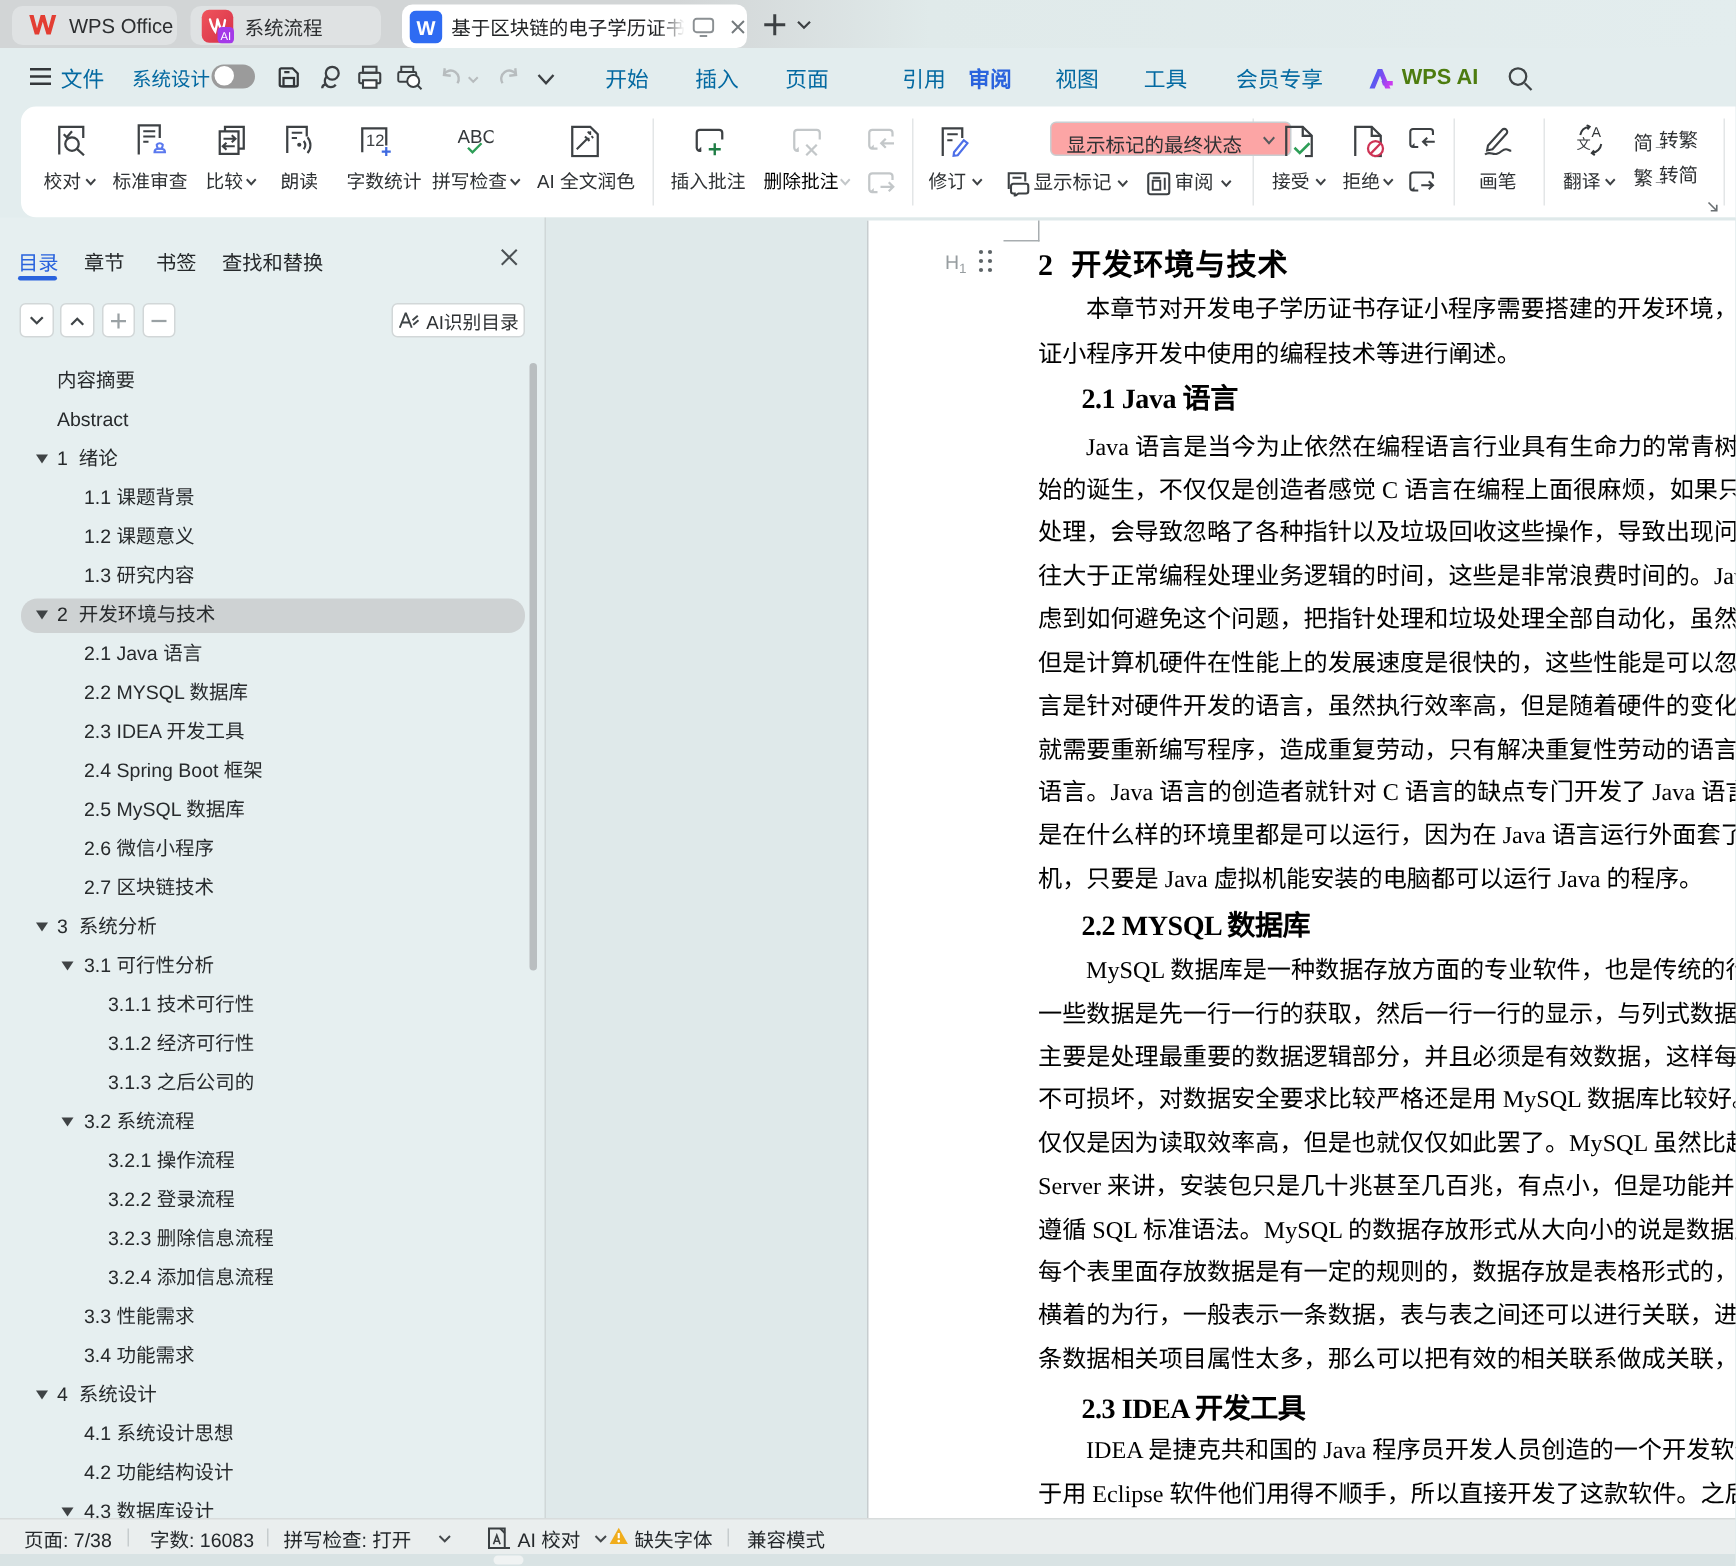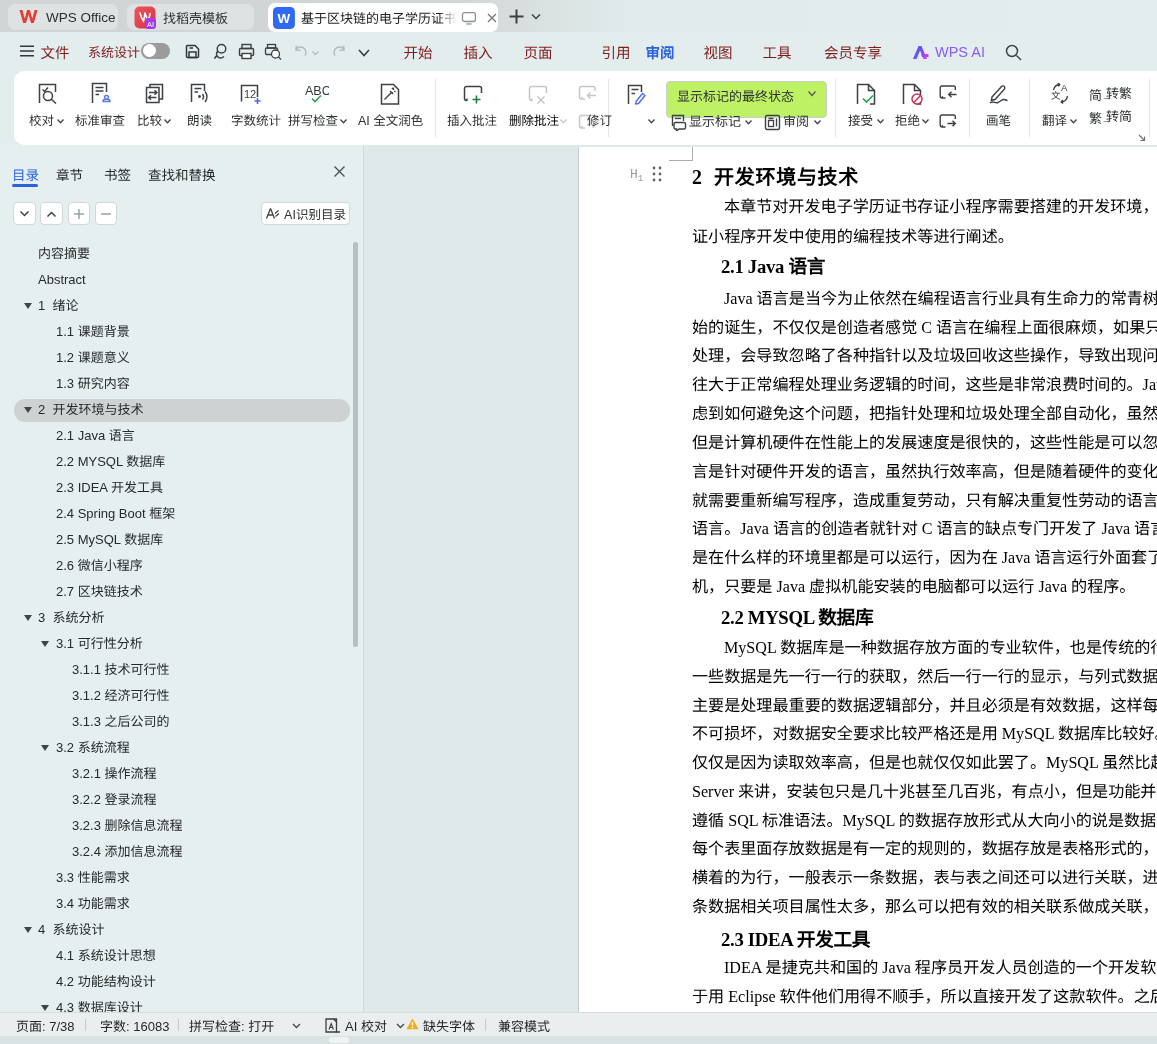--- a/index.html
+++ b/index.html
@@ -7,21 +7,21 @@
 .abs{position:absolute}
 
 #tabbar{position:absolute;left:0;top:0;width:1157px;height:32px;
  background:linear-gradient(to right,#d2d5d6 0px,#d2d5d6 450px,#e0eaea 620px,#e3edee 100%)}
 .tab{position:absolute;top:4px;height:26px;border-radius:7px;background:#dfe2e3;display:flex;align-items:center;font-size:13px;color:#2c2e30}
 #tab-active{position:absolute;left:268px;top:3px;width:230px;height:29px;background:#fff;border-radius:7px;display:flex;align-items:center}
 #tab-title{font-size:13px;color:#212325;white-space:nowrap;overflow:hidden;width:158px;
  -webkit-mask-image:linear-gradient(to right,#000 88%,transparent 99%)}
 
 #menurow{position:absolute;left:0;top:32px;width:1157px;height:39px;background:transparent}
-.mitem{position:absolute;top:0;height:39px;display:flex;align-items:center;justify-content:center;font-size:14.5px;color:#7f1d1d}
+.mitem{position:absolute;top:0;height:39px;display:flex;align-items:center;justify-content:center;font-size:14.5px;color:#0369a1}
 .vdiv{position:absolute;width:1px;background:#c6cccd}
 
 #ribbon{position:absolute;left:14px;top:71px;width:1150px;height:74px;background:#fff;border-radius:10px 0 0 10px}
 .rsep{position:absolute;top:8px;height:58px;width:1px;background:#e3e6e7}
 .rlabel{position:absolute;font-size:12.5px;color:#2e3133;white-space:nowrap;line-height:12px}
 .gray{color:#000000}
 
 #sidebar{position:absolute;left:0;top:145px;width:363px;height:867px;background:#e6eff0}
 #sidediv{position:absolute;left:363px;top:145px;width:1px;height:867px;background:#d0d7d8}
 .stab{position:absolute;top:164px;font-size:13.5px;color:#25282a}
@@ -52,21 +52,21 @@
           <linearGradient id="dk" x1="0" y1="0" x2="1" y2="1">
     <stop offset="0" stop-color="#f0545c"></stop>
             <stop offset="1" stop-color="#d53148"></stop>
           </linearGradient>
         </defs>
    <rect x="0.5" y="0.5" width="21" height="22" rx="5" fill="url(#dk)"></rect>
    <path d="M6 7 C7 11 8 13 9.5 15 C10.3 12 10.8 9.5 11 7 M11 7 C11.8 10 12.8 12.5 14 14.5 C15.2 12 15.8 9.5 16 7.5" stroke="#fff" stroke-width="1.6" fill="none" stroke-linecap="round"></path>
    <rect x="11" y="12" width="11" height="11" rx="3" fill="#a43ae8"></rect>
    <text x="16.5" y="20.5" font-size="7.5" fill="#fff" text-anchor="middle" font-family="Liberation Sans">AI</text>
   </svg>
-  <span>找稻壳模板</span>
+  <span>系统流程</span>
  </div>
  <div id="tab-active">
   <svg width="22" height="22" viewBox="0 0 22 22" style="margin:0 6px 0 5px">
    <rect width="22" height="22" rx="4.5" fill="#2e6bf2"></rect>
    <text x="11" y="16.5" font-size="13.5" font-weight="bold" fill="#fff" text-anchor="middle" font-family="Liberation Sans">W</text>
   </svg>
   <span id="tab-title">基于区块链的电子学历证书存证系统</span>
   <svg width="16" height="14" viewBox="0 0 16 14" style="margin-left:3px">
    <rect x="1.5" y="1.5" width="13" height="9" rx="2" fill="none" stroke="#8b9093" stroke-width="1.3"></rect>
    <path d="M5.5 13 L10.5 13" stroke="#8b9093" stroke-width="1.3"></path>
@@ -142,21 +142,21 @@
  <svg class="abs" style="left:912px;top:13px" width="17" height="15" viewBox="0 0 17 15">
   <defs>
         <linearGradient id="ai1" x1="0" y1="0" x2="1" y2="0.3">
    <stop offset="0" stop-color="#2e6bf2"></stop>
           <stop offset="0.6" stop-color="#7a4df0"></stop>
           <stop offset="1" stop-color="#c93cf0"></stop>
         </linearGradient>
       </defs>
   <path d="M1 14 L6.5 1 L9.5 1 L15 14 L11.5 14 L8 5.5 L4.5 14 Z M9 9 L16.5 9 L16.5 12 L10 12 Z" fill="url(#ai1)"></path>
  </svg>
- <div class="mitem" style="left:934px;width:52px;font-weight:normal;color:#8b5cf6">WPS AI</div>
+ <div class="mitem" style="left:934px;width:52px;font-weight:bold;color:#4d7c0f">WPS AI</div>
  <svg class="abs" style="left:1005px;top:12px" width="17" height="17" viewBox="0 0 17 17">
   <circle cx="7" cy="7" r="5.5" fill="none" stroke="#3f4446" stroke-width="1.5"></circle>
   <path d="M11.5 11.5 L16 16" stroke="#3f4446" stroke-width="1.5"></path>
  </svg>
 </div>
 
 <div id="ribbon"></div>
 <div class="rsep" style="left:435px;top:79px"></div>
 <div class="rsep" style="left:608px;top:79px"></div>
 <div class="rsep" style="left:835px;top:79px"></div>
@@ -250,26 +250,26 @@
  <path d="M7 14 H3.5 A2 2 0 0 1 1.5 12 V3.5 A2 2 0 0 1 3.5 1.5 H15 A2 2 0 0 1 17 3.5 V6" fill="none" stroke="#c3c7c9" stroke-width="1.5"></path>
  <path d="M1.8 14 L4.5 11.3 V14 Z" fill="#c3c7c9"></path>
  <path d="M9 10.5 H17 M14.5 7.5 L17.5 10.5 L14.5 13.5" fill="none" stroke="#c3c7c9" stroke-width="1.5"></path>
 </svg>
 
 <svg class="abs" style="left:627px;top:84px" width="19" height="21" viewBox="0 0 19 21">
  <path d="M1.5 20 V1.5 H14.5 V8" fill="none" stroke="#3d4144" stroke-width="1.5"></path>
  <path d="M4.5 5.5 H11.5 M4.5 9.5 H8" stroke="#3d4144" stroke-width="1.4"></path>
  <path d="M9 17.5 L15.5 9.5 L18 11.5 L11.5 19.5 L8.7 19.9 Z" fill="none" stroke="#4d6fe8" stroke-width="1.4"></path>
 </svg>
-<div class="rlabel" style="left:587px;top:115px">修订</div>
+<div class="rlabel" style="left:619px;top:115px">修订</div>
 <svg class="abs" style="left:647px;top:118px" width="9" height="7" viewBox="0 0 9 7">
     <path d="M1.5 1.5 L4.5 4.8 L7.5 1.5" stroke="#3e4245" stroke-width="1.3" fill="none"></path>
   </svg>
 
-<div class="abs" style="left:666px;top:81px;width:161px;height:37px;border:1px solid #c9ced1;border-radius:4px;background:#bef264">
+<div class="abs" style="left:700px;top:81px;width:161px;height:23px;border:1px solid #c9ced1;border-radius:4px;background:#fca5a5">
  <div style="position:absolute;left:10px;top:4px;font-size:13px;color:#2e3133">显示标记的最终状态</div>
  <svg style="position:absolute;right:9px;top:8px" width="10" height="8" viewBox="0 0 10 8">
       <path d="M1.5 1.5 L5 5.5 L8.5 1.5" stroke="#55595c" stroke-width="1.3" fill="none"></path>
     </svg>
 </div>
 
 <svg class="abs" style="left:671px;top:114px" width="16" height="17" viewBox="0 0 16 17">
  <path d="M1.5 12 V1.5 H12.5 V7" fill="none" stroke="#3d4144" stroke-width="1.4"></path>
  <path d="M4 4.5 H10" stroke="#3d4144" stroke-width="1.3"></path>
  <path d="M4.5 8.5 H13 A1.5 1.5 0 0 1 14.5 10 V13.5 A1.5 1.5 0 0 1 13 15 H8 L5.5 16.8 V15 H4.5 A1.5 1.5 0 0 1 3 13.5 V10 A1.5 1.5 0 0 1 4.5 8.5 Z" fill="#fff" stroke="#3d4144" stroke-width="1.4"></path>
@@ -417,21 +417,21 @@
 <div class="toc" style="left:38px;top:920px">4&nbsp;&nbsp;系统设计</div>
 <div class="toc" style="left:56px;top:946px">4.1 系统设计思想</div>
 <div class="toc" style="left:56px;top:972px">4.2 功能结构设计</div>
 <div class="tri" style="left:41px;top:1005px"></div>
 <div class="toc" style="left:56px;top:998px">4.3 数据库设计</div>
 
 <div id="docarea"></div>
 <div id="page2" class="abs" style="left:578px;top:147px;width:579px;height:865px;background:#fff;border-left:1px solid #c7cdcf"></div>
 <div class="abs" style="left:692px;top:147px;width:1px;height:14px;background:#a8adb0"></div>
 <div class="abs" style="left:669px;top:160px;width:24px;height:1px;background:#a8adb0"></div>
-<div class="abs" style="left:630px;top:167px;font-size:13px;color:#979da0;font-family:Liberation Mono, monospace">H<span style="font-size:9px;vertical-align:-3px">1</span></div>
+<div class="abs" style="left:630px;top:167px;font-size:13px;color:#979da0;font-family:Liberation Sans, sans-serif">H<span style="font-size:9px;vertical-align:-3px">1</span></div>
 <svg class="abs" style="left:652px;top:166px" width="10" height="16" viewBox="0 0 10 16">
  <g fill="#5d6467">
       <circle cx="2" cy="2" r="1.4"></circle>
       <circle cx="8" cy="2" r="1.4"></circle>
       <circle cx="2" cy="8" r="1.4"></circle>
       <circle cx="8" cy="8" r="1.4"></circle>
       <circle cx="2" cy="14" r="1.4"></circle>
       <circle cx="8" cy="14" r="1.4"></circle>
     </g>
 </svg>

